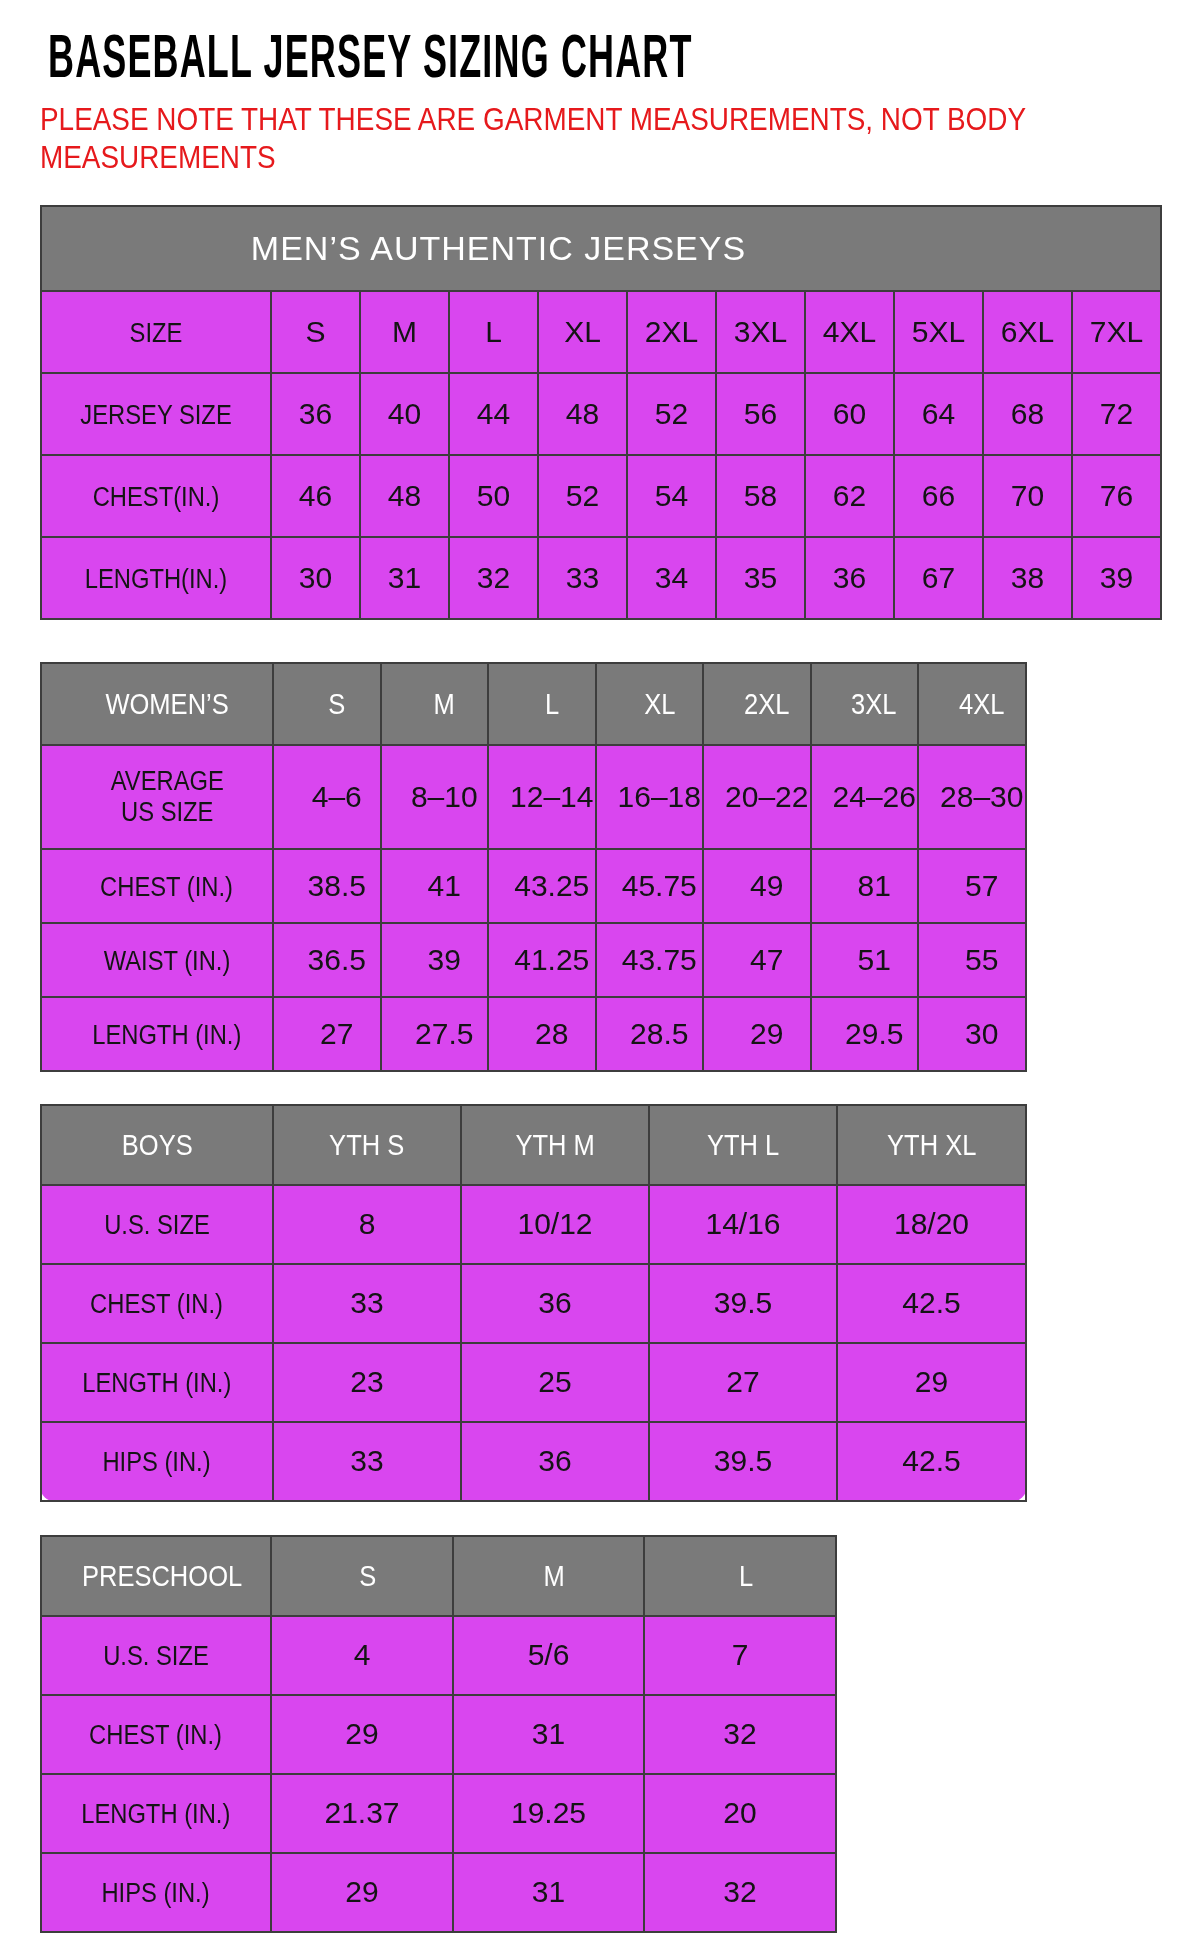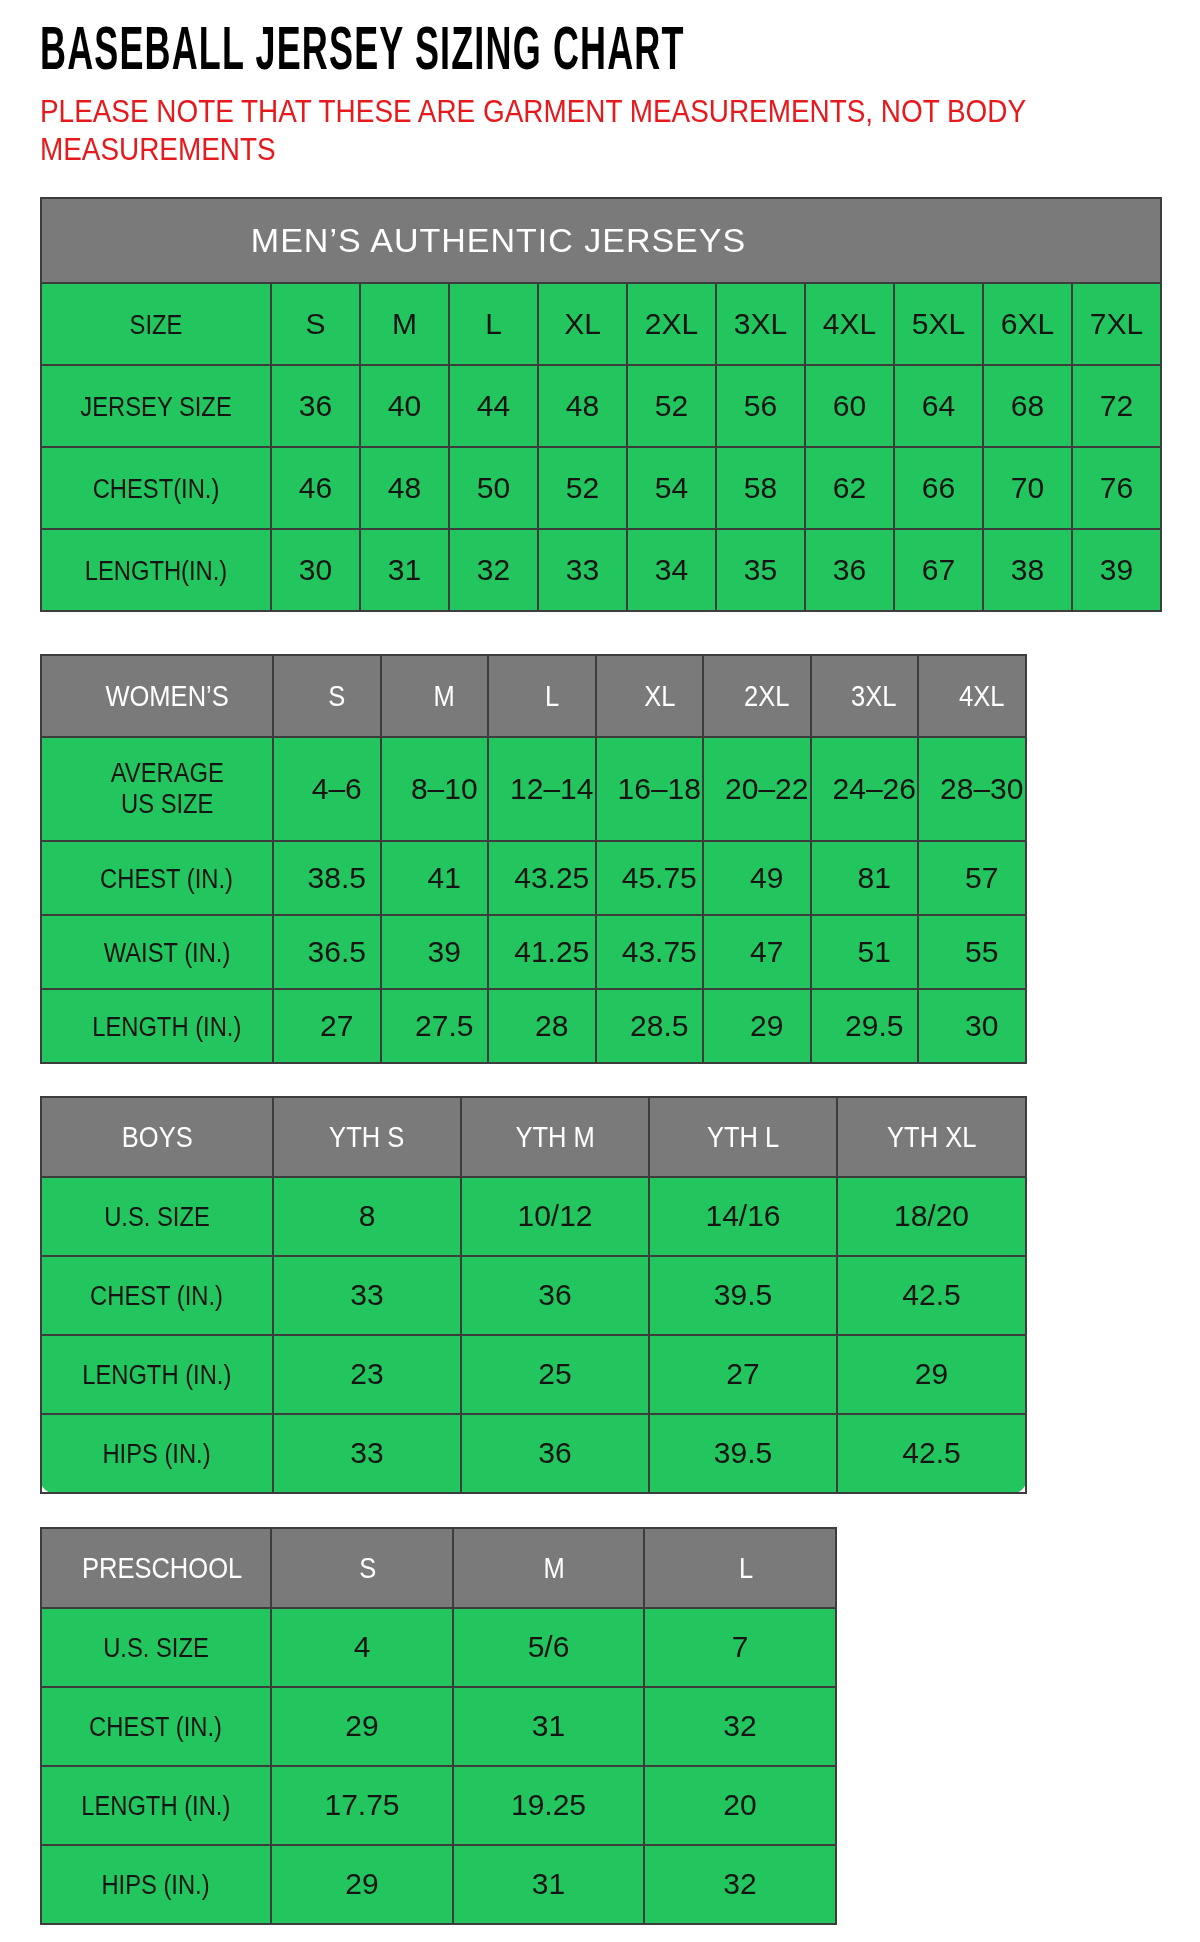--- a/index.html
+++ b/index.html
@@ -9,21 +9,21 @@
     width: 1200px;
     height: 1942px;
     overflow: hidden;
     font-family: "Liberation Sans", sans-serif;
     color: #141414;
   }
   .page { width: 1200px; height: 1942px; overflow: hidden; }
 
   
   h1.title {
-    margin: 0;
+    margin: 8px;
     padding: 16px 12px 0 40px;
     font-size: 62px;
     font-weight: 800;
     line-height: 1.02;
     color: #000;
     white-space: nowrap;
   }
   .squeeze-title {
     display: inline-block;
     transform: scaleX(0.58);
@@ -44,21 +44,21 @@
     transform: scaleX(0.9);
     transform-origin: left top;
     max-width: 1245px;
   }
 
   
   table {
     border-collapse: collapse;
     table-layout: fixed;
     margin-left: 40px;
-    background: #22c55e;
+    background: #d946ef;
   }
   td {
     border: 2px solid #3d3d3d;
     text-align: center;
     vertical-align: middle;
     font-size: 30px;
     padding: 0;
     color: #141414;
     overflow: hidden;
   }
@@ -319,21 +319,21 @@
           <td><span>7</span></td>
         </tr>
         <tr>
           <td><span class="cnd label">CHEST (IN.)</span></td>
           <td><span>29</span></td>
           <td><span>31</span></td>
           <td><span>32</span></td>
         </tr>
         <tr>
           <td><span class="cnd label">LENGTH (IN.)</span></td>
-          <td><span>17.75</span></td>
+          <td><span>21.37</span></td>
           <td><span>19.25</span></td>
           <td><span>20</span></td>
         </tr>
         <tr>
           <td><span class="cnd label">HIPS (IN.)</span></td>
           <td><span>29</span></td>
           <td><span>31</span></td>
           <td><span>32</span></td>
         </tr>
       </tbody>

